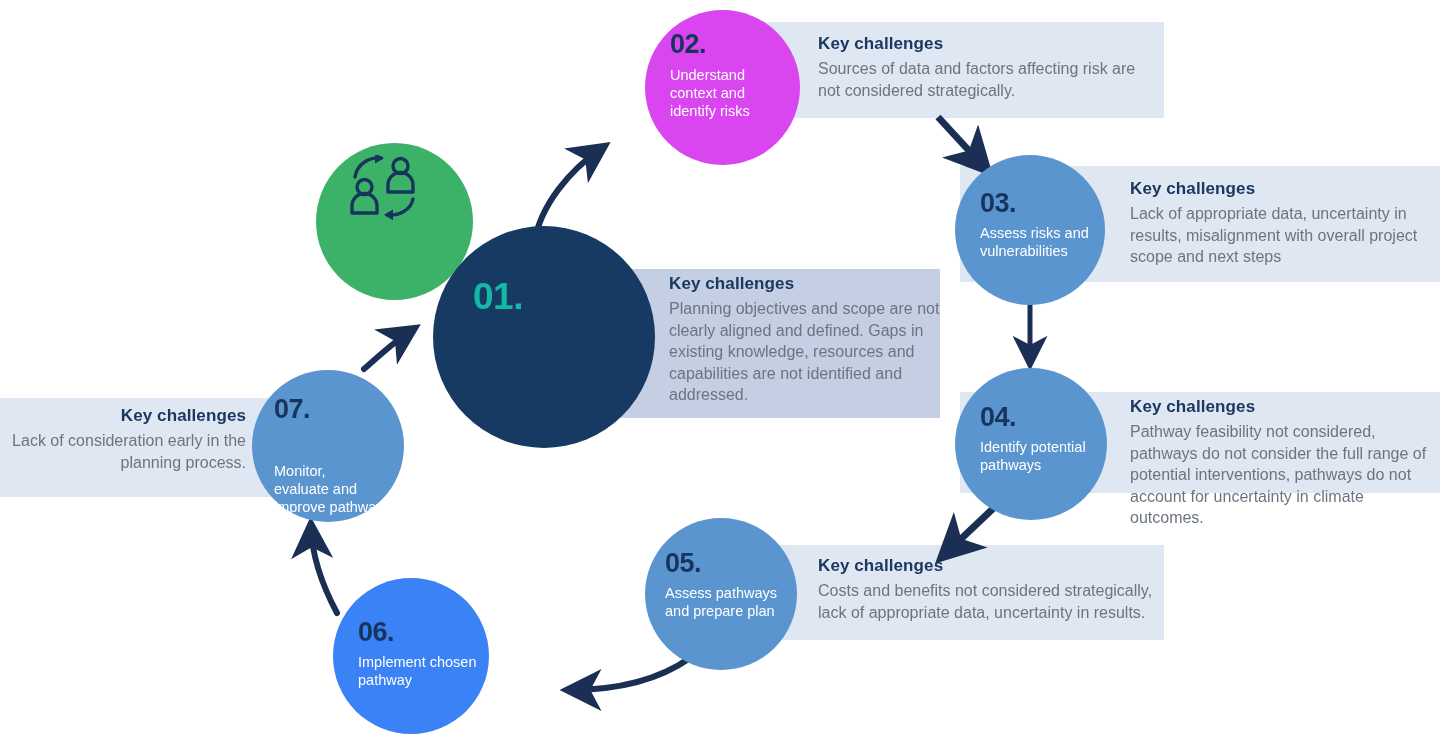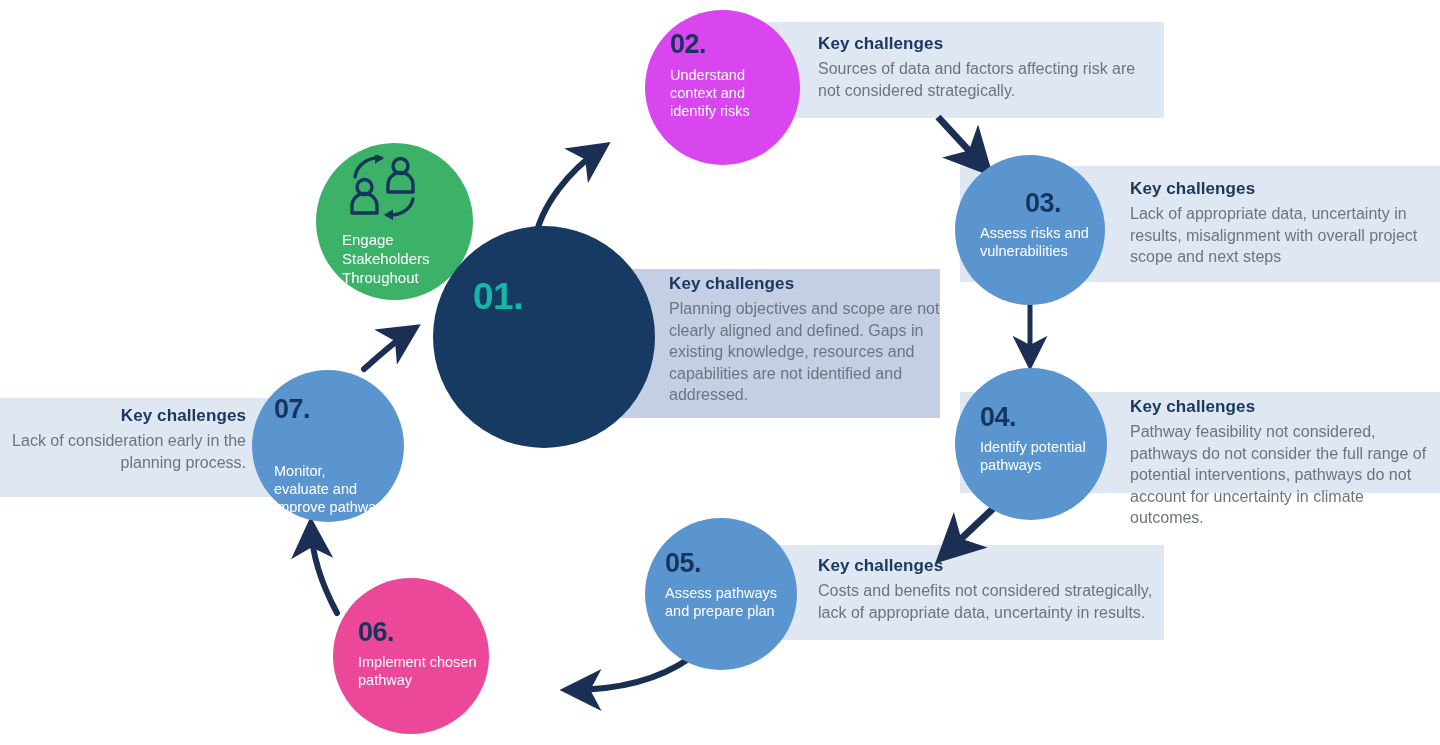--- a/index.html
+++ b/index.html
@@ -115,44 +115,43 @@
 
       <circle cx="19.5" cy="32" r="7.5" fill="none" stroke="#17355c" stroke-width="3.4"></circle>
       <path d="M7,58 v-7 a12.5,12.5 0 0 1 25,0 v7 z" fill="none" stroke="#17355c" stroke-width="3.4" stroke-linejoin="round"></path>
 
       <path d="M10,22 C12,9 24,2 36,3" fill="none" stroke="#17355c" stroke-width="3.4" stroke-linecap="round"></path>
       <path d="M30,-2 L39,3.2 L30,8.6 Z" fill="#17355c"></path>
 
       <path d="M68,44 C66,55 54,61 42,60" fill="none" stroke="#17355c" stroke-width="3.4" stroke-linecap="round"></path>
       <path d="M48,54.5 L39,59.8 L48,65.2 Z" fill="#17355c"></path>
     </svg>
-    <div class="c-lab" style="left:26px;top:88px;width:110px;font-size:15px;text-align:left;">Engage Stakeholders Throughout</div>
   </div>
 
   <div class="circle" style="left:645px;top:10px;width:155px;height:155px;background:#d946ef;">
     <div class="c-num" style="left:25px;top:21px;font-size:27px;color:#17355c;">02.</div>
     <div class="c-lab" style="left:25px;top:56px;width:108px;font-size:14.5px;">Understand context and identify risks</div>
   </div>
 
   <div class="circle" style="left:955px;top:155px;width:150px;height:150px;background:#5b95d0;">
-    <div class="c-num" style="left:25px;top:35px;font-size:27px;color:#17355c;margin-left:45px;">03.</div>
+    <div class="c-num" style="left:25px;top:35px;font-size:27px;color:#17355c;">03.</div>
     <div class="c-lab" style="left:25px;top:69px;width:112px;font-size:14.5px;">Assess risks and vulnerabilities</div>
   </div>
 
   <div class="circle" style="left:955px;top:368px;width:152px;height:152px;background:#5b95d0;">
     <div class="c-num" style="left:25px;top:36px;font-size:27px;color:#17355c;">04.</div>
     <div class="c-lab" style="left:25px;top:70px;width:112px;font-size:14.5px;">Identify potential pathways</div>
   </div>
 
   <div class="circle" style="left:645px;top:518px;width:152px;height:152px;background:#5b95d0;">
     <div class="c-num" style="left:20px;top:32px;font-size:27px;color:#17355c;">05.</div>
     <div class="c-lab" style="left:20px;top:66px;width:118px;font-size:14.5px;">Assess pathways and prepare plan</div>
   </div>
 
-  <div class="circle" style="left:333px;top:578px;width:156px;height:156px;background:#ec4899;">
+  <div class="circle" style="left:333px;top:578px;width:156px;height:156px;background:#3b82f6;">
     <div class="c-num" style="left:25px;top:41px;font-size:27px;color:#17355c;">06.</div>
     <div class="c-lab" style="left:25px;top:75px;width:120px;font-size:14.5px;">Implement chosen pathway</div>
   </div>
 
   <div class="circle" style="left:252px;top:370px;width:152px;height:152px;background:#5b95d0;">
     <div class="c-num" style="left:22px;top:26px;font-size:27px;color:#17355c;">07.</div>
     <div class="c-lab" style="left:22px;top:60px;width:110px;font-size:14.5px;margin-top:32px;">Monitor, evaluate and improve pathway</div>
   </div>
 
   <div class="circle" style="left:433px;top:226px;width:222px;height:222px;background:#173a63;">

